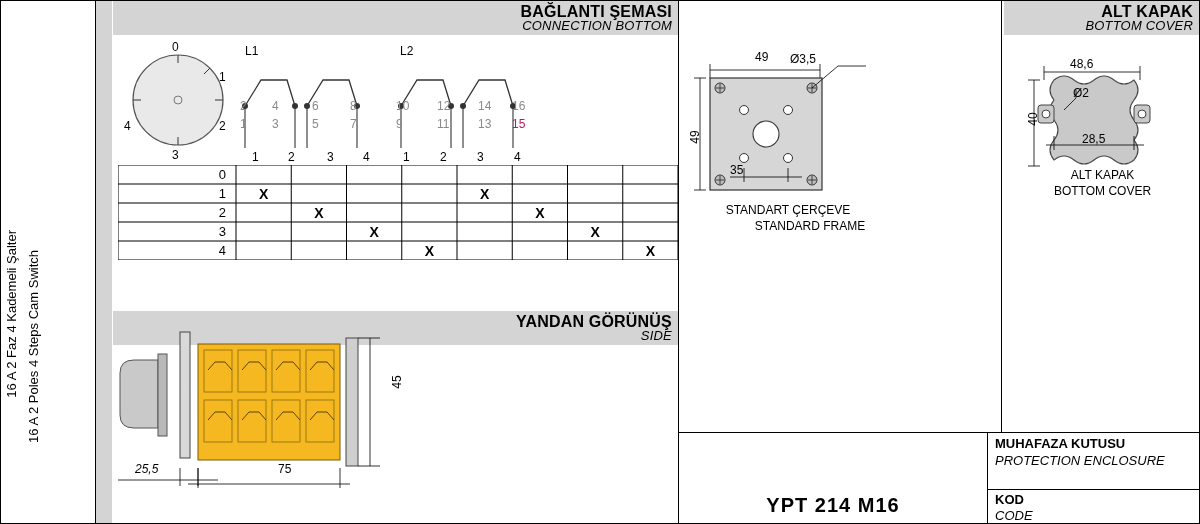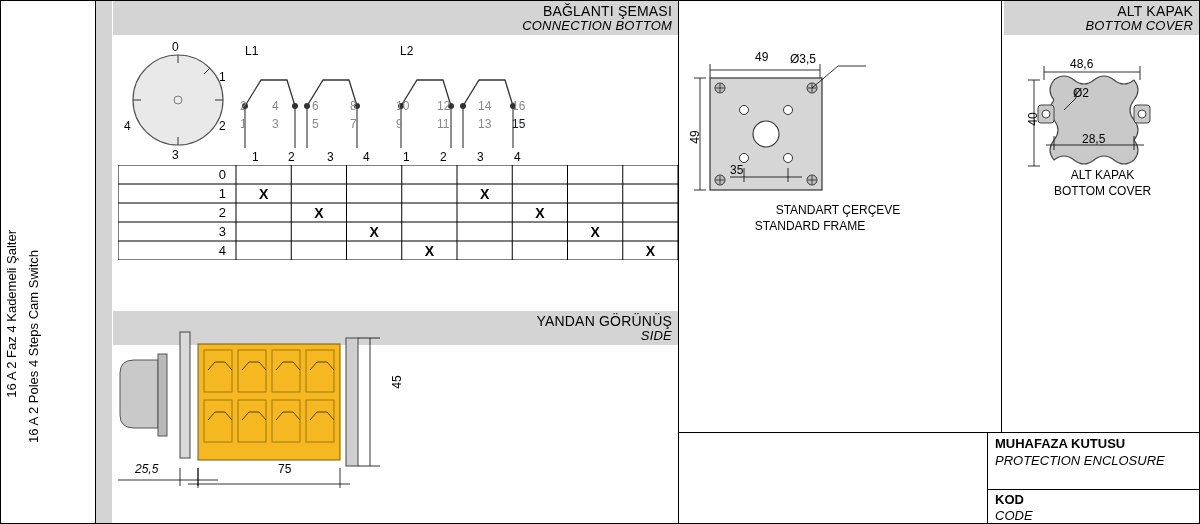--- a/index.html
+++ b/index.html
@@ -4,21 +4,21 @@
 <style>
   html,body{margin:0;padding:0;background:#fff;}
   body{font-family:"Liberation Sans", sans-serif;}
   #sheet{position:relative;width:1200px;height:524px;background:#ffffff;overflow:hidden;}
 
   .bar{position:absolute;background:#d4d4d4;}
   .line{position:absolute;background:#000;}
   .vline{position:absolute;background:#000;width:1px;}
   .hline{position:absolute;background:#000;height:1px;}
 
-  .ttl{font-weight:normal;font-size:14px;color:#000;text-align:right;letter-spacing:.2px;}
+  .ttl{font-weight:bold;font-size:16px;color:#000;text-align:right;letter-spacing:.2px;}
   .ttl2{font-style:italic;font-size:13px;color:#000;text-align:right;letter-spacing:.2px;}
   .cap{font-size:12px;text-align:center;color:#000;}
   .dim{font-size:12px;}
   .vert{writing-mode:vertical-rl;transform:rotate(180deg);font-size:13px;}
   .num{font-size:12px;}
 </style>
 </head>
 <body>
 
 <div id="sheet">
@@ -110,21 +110,21 @@
   <div class="num" style="position:absolute;left:478px;top:99px;color:#8a8a8a;">14</div>
   <div class="num" style="position:absolute;left:512px;top:99px;color:#8a8a8a;">16</div>
 
   <div class="num" style="position:absolute;left:240px;top:117px;color:#8a8a8a;">1</div>
   <div class="num" style="position:absolute;left:272px;top:117px;color:#8a8a8a;">3</div>
   <div class="num" style="position:absolute;left:312px;top:117px;color:#8a8a8a;">5</div>
   <div class="num" style="position:absolute;left:350px;top:117px;color:#8a8a8a;">7</div>
   <div class="num" style="position:absolute;left:396px;top:117px;color:#8a8a8a;">9</div>
   <div class="num" style="position:absolute;left:437px;top:117px;color:#8a8a8a;">11</div>
   <div class="num" style="position:absolute;left:478px;top:117px;color:#8a8a8a;">13</div>
-  <div class="num" style="position:absolute;left:512px;top:117px;color:#0f172a;">15</div>
+  <div class="num" style="position:absolute;left:512px;top:117px;color:#be185d;">15</div>
 
   <div class="num" style="position:absolute;left:252px;top:150px;">1</div>
   <div class="num" style="position:absolute;left:288px;top:150px;">2</div>
   <div class="num" style="position:absolute;left:327px;top:150px;">3</div>
   <div class="num" style="position:absolute;left:363px;top:150px;">4</div>
   <div class="num" style="position:absolute;left:403px;top:150px;">1</div>
   <div class="num" style="position:absolute;left:440px;top:150px;">2</div>
   <div class="num" style="position:absolute;left:477px;top:150px;">3</div>
   <div class="num" style="position:absolute;left:514px;top:150px;">4</div>
 
@@ -263,21 +263,21 @@
       <line x1="122" y1="46" x2="148" y2="24"></line>
       <line x1="148" y1="24" x2="176" y2="24"></line>
     </g>
   </svg>
 
   <div class="dim" style="position:absolute;left:755px;top:50px;">49</div>
   <div class="dim" style="position:absolute;left:688px;top:130px;transform:rotate(-90deg);">49</div>
   <div class="dim" style="position:absolute;left:730px;top:163px;">35</div>
   <div class="dim" style="position:absolute;left:790px;top:52px;">Ø3,5</div>
 
-  <div class="cap" style="position:absolute;left:718px;top:203px;width:240px;font-weight:normal;">STANDART ÇERÇEVE</div>
+  <div class="cap" style="position:absolute;left:668px;top:203px;width:240px;font-weight:normal;">STANDART ÇERÇEVE</div>
   <div class="cap" style="position:absolute;left:690px;top:219px;width:240px;">STANDARD FRAME</div>
 
   <svg style="position:absolute;left:1020px;top:50px;" width="175" height="130">
 
     <g stroke="#000" stroke-width="0.8">
       <line x1="24" y1="22" x2="120" y2="22"></line>
       <line x1="24" y1="16" x2="24" y2="30"></line>
       <line x1="120" y1="16" x2="120" y2="30"></line>
       <line x1="14" y1="30" x2="14" y2="116"></line>
       <line x1="8" y1="30" x2="20" y2="30"></line>
@@ -321,14 +321,15 @@
   <div class="hline" style="left:678px;top:432px;width:522px;"></div>
   <div class="vline" style="left:987px;top:432px;height:92px;"></div>
   <div class="hline" style="left:987px;top:489px;width:213px;"></div>
 
   <div style="position:absolute;left:995px;top:436px;font-weight:bold;font-size:13px;">MUHAFAZA KUTUSU</div>
   <div style="position:absolute;left:995px;top:453px;font-style:italic;font-size:13px;">PROTECTION ENCLOSURE</div>
 
   <div style="position:absolute;left:995px;top:492px;font-weight:bold;font-size:13px;">KOD</div>
   <div style="position:absolute;left:995px;top:508px;font-style:italic;font-size:13px;">CODE</div>
 
+  <div style="position:absolute;left:683px;top:494px;width:300px;text-align:center;font-size:20px;font-weight:bold;letter-spacing:1px;">YPT 214 M16</div>
 
 </div>
 
 </body></html>

